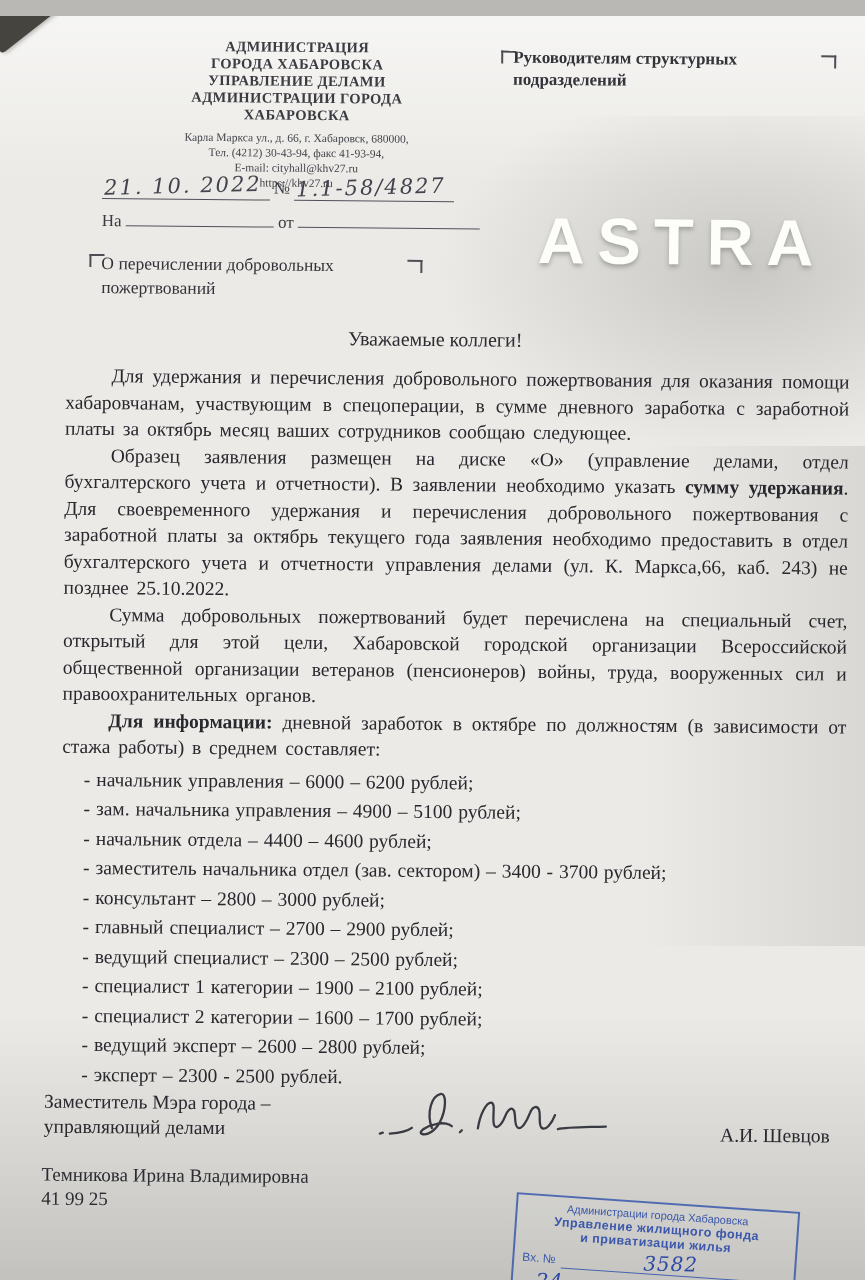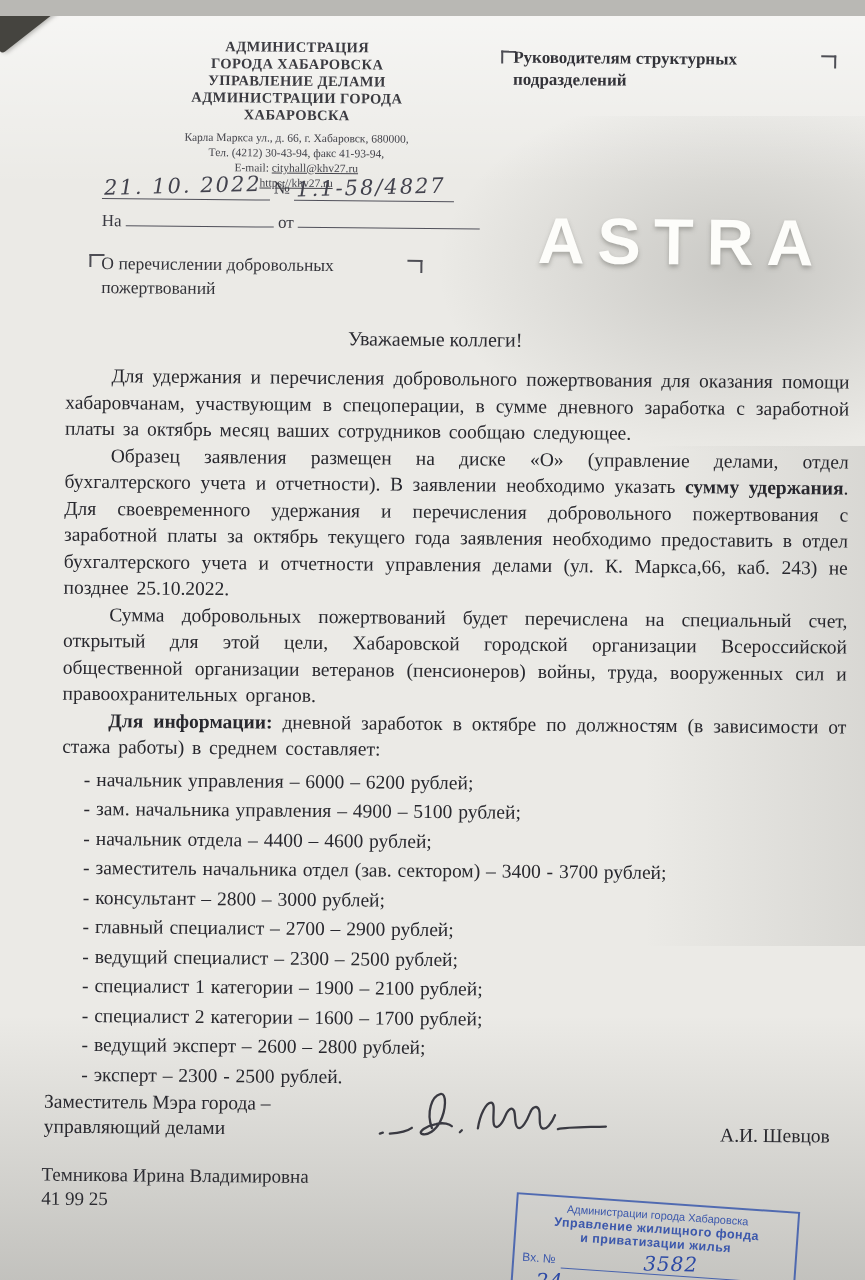--- a/index.html
+++ b/index.html
@@ -11,21 +11,21 @@
   .shade-right{top:100px;right:0;width:430px;height:340px;background:radial-gradient(ellipse at 72% 45%,rgba(122,122,118,.30),rgba(122,122,118,0) 70%);}
   .shade-mid{top:430px;right:0;width:220px;height:500px;background:linear-gradient(270deg,rgba(120,120,116,.16),rgba(120,120,116,0));}
   .shade-bottom{left:0;bottom:0;width:100%;height:280px;background:linear-gradient(rgba(108,108,104,0),rgba(108,108,104,.20) 60%,rgba(108,108,104,.34));}
   .corner-obj{position:absolute;top:-26px;left:-20px;width:74px;height:46px;background:#45443f;transform:rotate(-38deg);border-radius:4px;box-shadow:2px 2px 4px rgba(80,80,76,.4);}
   .doc{position:absolute;inset:0;transform:rotate(.5deg);}
 
   
   .lh{position:absolute;left:92px;top:24px;width:400px;text-align:center;}
   .lh-org div{font-weight:bold;font-size:14.5px;line-height:17px;letter-spacing:.4px;color:#3b3b41;}
   .lh-addr{margin-top:7px;font-size:11.5px;line-height:15px;color:#44444b;}
-  .lh-link{text-decoration:underline;}
+  .lh-link{}
   
   .regline{position:absolute;left:98px;top:160px;font-size:17px;color:#3a3a42;white-space:nowrap;}
   .u{display:inline-block;border-bottom:1.5px solid #50505a;padding:0 8px 1px 2px;}
   .hand{display:inline-block;font-family:"DejaVu Serif",serif;font-style:italic;font-size:21px;letter-spacing:2px;color:#43434e;transform:rotate(-2deg);}
   .formline{position:absolute;left:98px;top:197px;font-size:17px;color:#3a3a42;}
   .blank{display:inline-block;border-bottom:1.5px solid #50505a;height:15px;vertical-align:baseline;}
   
   .recipient{position:absolute;left:508px;top:30px;width:300px;font-weight:bold;font-size:17px;line-height:22px;color:#333339;}
   .subject{position:absolute;left:98px;top:238px;width:310px;font-size:17.5px;line-height:24px;color:#333339;}
   .mark{position:absolute;width:13px;height:11px;border-top:2px solid #4e4e55;}

